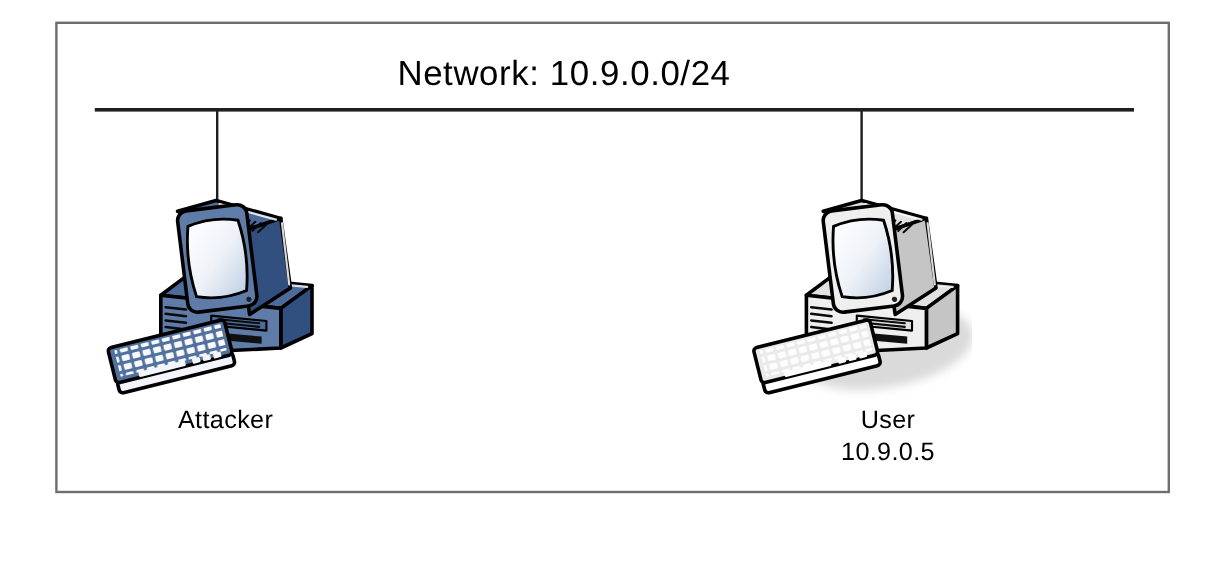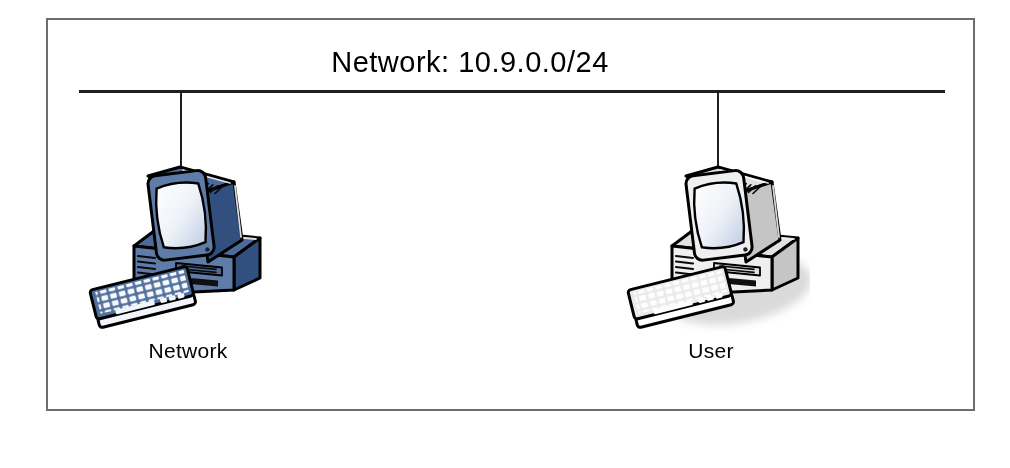--- a/index.html
+++ b/index.html
@@ -30,21 +30,21 @@
     white-space:nowrap;
   }
   .pc { position:absolute; width:184px; height:178px; }
   .pc-attacker { left:88px; top:160px; }
   .pc-user { left:626px; top:160px; }
   .node-label {
     position:absolute; top:338px; width:200px; text-align:center;
     font-size:21px; line-height:26px; letter-spacing:0.3px;
   }
   .label-attacker { left:88px; }
-  .label-user { left:611px; }
+  .label-user { left:640px; }
   
   .ol   { stroke:var(--c-outline,#000); stroke-width:3; stroke-linejoin:round; stroke-linecap:round; }
   .ol-thin { stroke:var(--c-outline,#000); stroke-width:1.8; stroke-linejoin:round; }
   .f-front  { fill:var(--front,#ccc); }
   .f-mid    { fill:var(--mid,#bbb); }
   .f-dark   { fill:var(--dark,#999); }
   .f-kb     { fill:var(--kb,#ccc); }
   .f-key    { fill:var(--key,#fff); }
   .f-shadow { fill:var(--shadow,none); }
   .vent { stroke:#0a0a0a; stroke-width:2.1; stroke-linecap:round; }
@@ -166,20 +166,21 @@
       <rect class="ol f-kb" x="0" y="118" width="100" height="30" rx="3"></rect>
       <rect x="5" y="121" width="91" height="22.5" fill="url(#kbkeys)"></rect>
       <rect class="f-key" x="20" y="143.2" width="40" height="4.6" rx="1"></rect>
       <rect class="f-key" x="66" y="143.2" width="6.6" height="4.6" rx="1"></rect>
       <rect class="f-key" x="75" y="143.2" width="6.6" height="4.6" rx="1"></rect>
       <rect class="f-key" x="84" y="143.2" width="6.6" height="4.6" rx="1"></rect>
     </g>
   </svg>
 
   <div class="node-label label-attacker">
-    <div>Network</div>
+    <div>Attacker</div>
   </div>
 
   <div class="node-label label-user">
     <div>User</div>
+    <div>10.9.0.5</div>
   </div>
 
 </div>
 
 </body></html>

